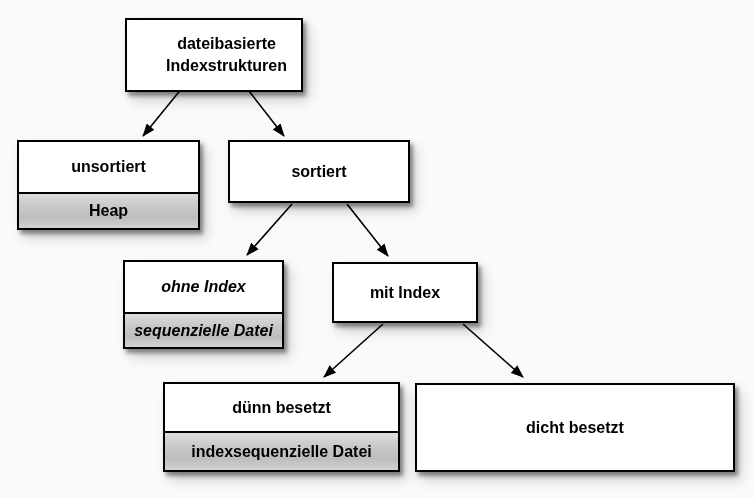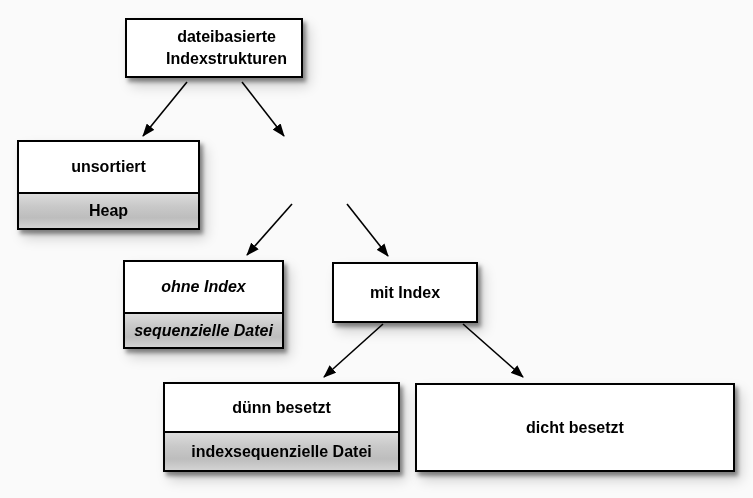--- a/index.html
+++ b/index.html
@@ -46,21 +46,21 @@
     box-sizing: border-box;
     border-top: 2px solid #000000;
     background: linear-gradient(180deg, #dcdcdc 0%, #c9c9c9 35%, #bdbdbd 70%, #d3d3d3 100%);
     display: flex;
     align-items: center;
     justify-content: center;
     font-size: 16px;
     font-weight: 600;
     text-align: center;
   }
-  .n-root       { left: 125px; top: 18px;  width: 178px; height: 60px; padding-left: 25px; }
+  .n-root       { left: 125px; top: 18px;  width: 178px; height: 74px; padding-left: 25px; }
   .n-unsortiert { left: 17px;  top: 140px; width: 183px; height: 90px; }
   .n-unsortiert .sub { height: 36px; }
   .n-sortiert   { left: 228px; top: 140px; width: 182px; height: 63px; }
   .n-ohne       { left: 123px; top: 260px; width: 161px; height: 89px; font-style: italic; }
   .n-ohne .sub  { height: 35px; }
   .n-mit        { left: 332px; top: 262px; width: 146px; height: 61px; }
   .n-duenn      { left: 163px; top: 382px; width: 237px; height: 90px; }
   .n-duenn .sub { height: 39px; }
   .n-dicht      { left: 415px; top: 383px; width: 320px; height: 89px; }
   .n-dicht .sub { height: 39px; }
@@ -98,20 +98,25 @@
 
   <div class="node n-unsortiert">
     <div class="main">
       <span>unsortiert</span>
     </div>
     <div class="sub">
       <span>Heap</span>
     </div>
   </div>
 
+  <div class="node n-sortiert">
+    <div class="main">
+      <span>sortiert</span>
+    </div>
+  </div>
 
   <div class="node n-ohne">
     <div class="main">
       <span>ohne Index</span>
     </div>
     <div class="sub">
       <span>sequenzielle Datei</span>
     </div>
   </div>
 

